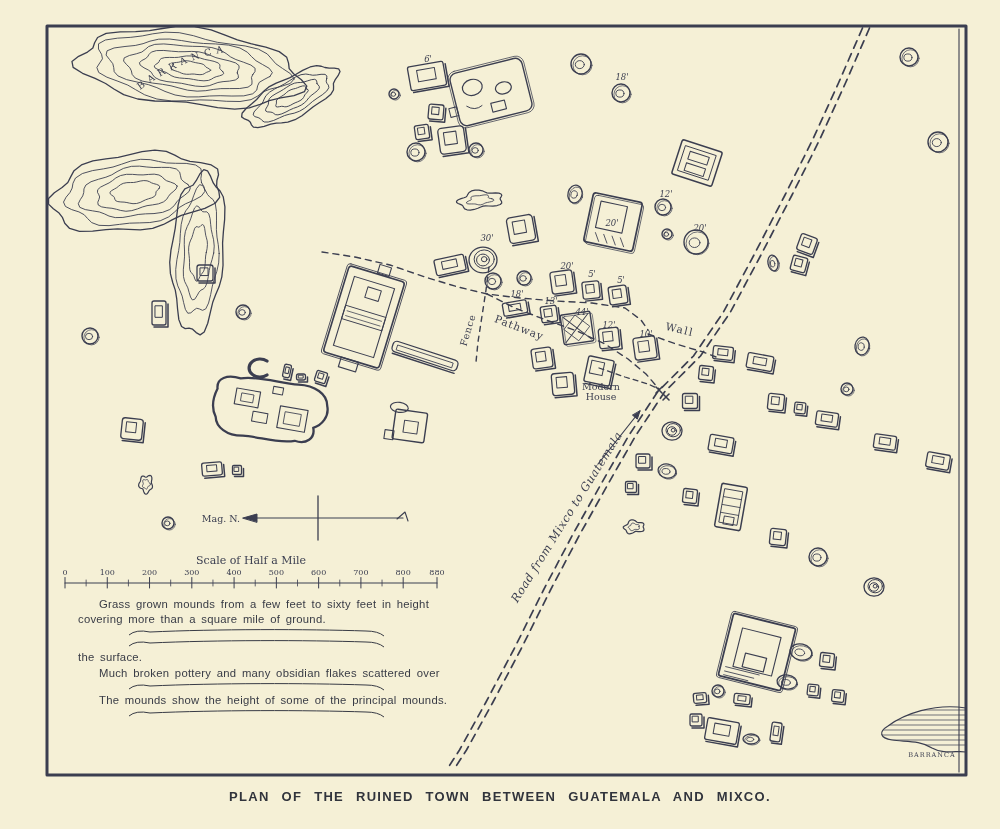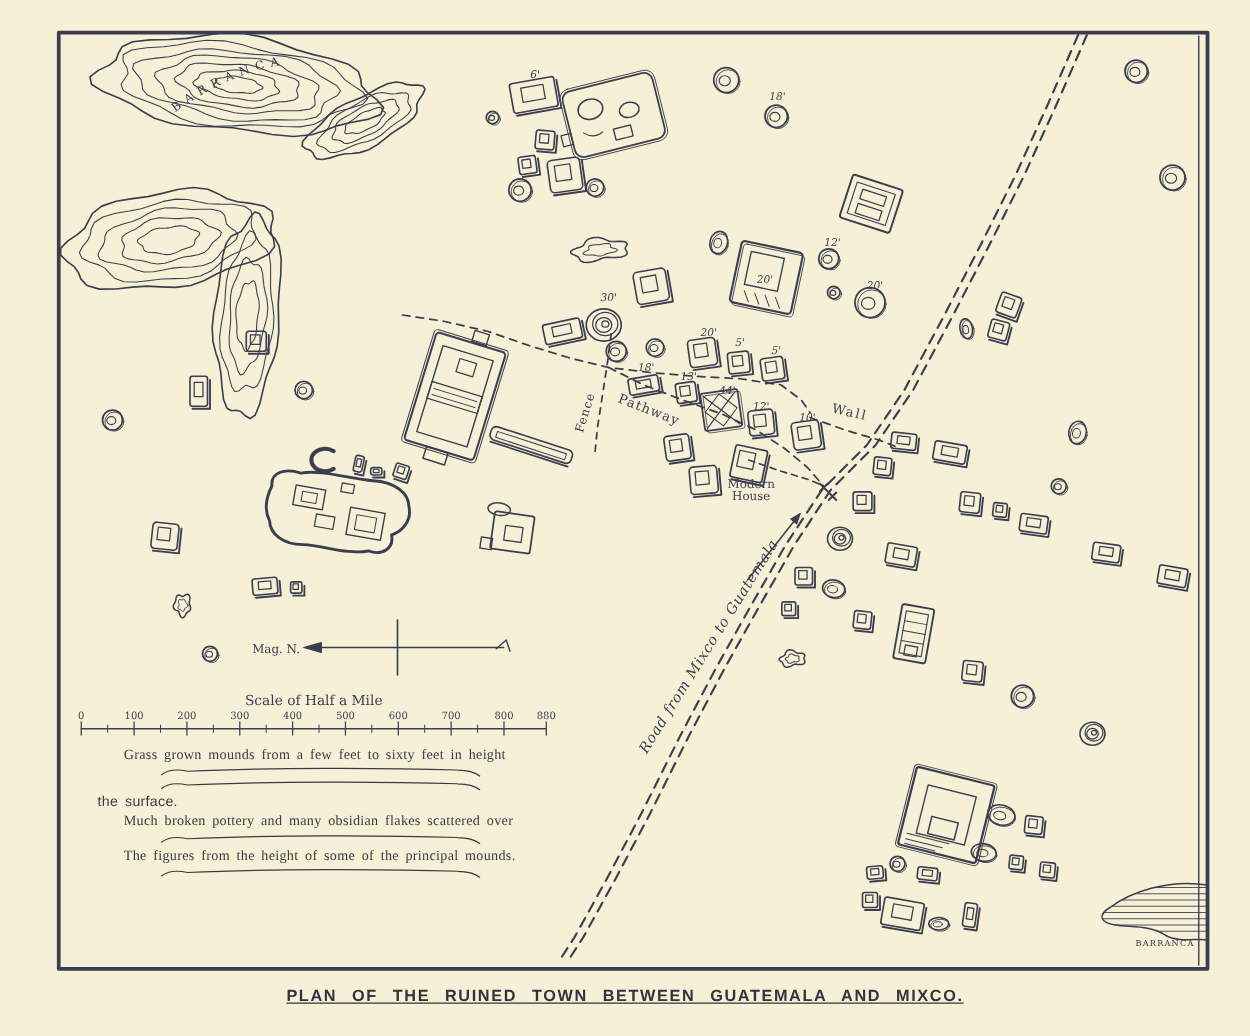--- a/index.html
+++ b/index.html
@@ -3,25 +3,25 @@
 <meta charset="utf-8">
 <style>
   html,body{margin:0;padding:0;background:#f5f0d6;}
   .stage{position:relative;width:1000px;height:829px;background:#f5f0d6;overflow:hidden;
          font-family:"DejaVu Serif",serif;}
   #map-svg{position:absolute;left:0;top:0;}
   .notes{position:absolute;left:78px;top:597px;width:396px;color:#383b45;
          font-family:"Liberation Sans",sans-serif;font-size:11.3px;line-height:15.2px;
          letter-spacing:.25px;word-spacing:2.2px;}
   .note .line{white-space:nowrap;}
-  .note .line.indent{padding-left:21px;font-family:Liberation Serif, serif;}
+  .note .line.indent{padding-left:21px;}
   .flourish{margin:1px 0 2px 48px;display:block;}
   .caption{position:absolute;left:0;top:789px;width:100%;text-align:center;
            font-family:"Liberation Sans",sans-serif;font-weight:bold;font-size:13px;
-           letter-spacing:1.3px;word-spacing:7px;color:#31343c;text-decoration:underline;}
+           letter-spacing:1.3px;word-spacing:7px;color:#31343c;}
 </style>
 </head>
 <body>
 
 <div class="stage">
   <svg id="map-svg" width="1000" height="829" viewBox="0 0 1000 829">
       <defs>
         <path id="barrpath" d="M 140,90 Q 200,46 262,50"></path>
         <clipPath id="bbclip">
           <path d="M 966,708 C 934,703 904,714 888,726 C 878,732 880,738 892,740 C 904,742 920,740 932,748 C 944,755 958,750 966,752 Z"></path>
@@ -612,35 +612,36 @@
         <text fill="#3b3e50" stroke="none" font-family="&quot;DejaVu Serif&quot;,serif" x="471" y="331" font-size="9.5" text-anchor="middle" letter-spacing="0.8" font-style="normal" transform="rotate(-73 471 331)">Fence</text>
         <text fill="#3b3e50" stroke="none" font-family="&quot;DejaVu Serif&quot;,serif" x="518" y="331" font-size="10.5" text-anchor="middle" letter-spacing="1" font-style="normal" transform="rotate(21 518 331)">Pathway</text>
         <text fill="#3b3e50" stroke="none" font-family="&quot;DejaVu Serif&quot;,serif" x="679" y="333" font-size="10.5" text-anchor="middle" letter-spacing="1.5" font-style="normal" transform="rotate(13 679 333)">Wall</text>
         <text fill="#3b3e50" stroke="none" font-family="&quot;DejaVu Serif&quot;,serif" x="601" y="390" font-size="9.5" text-anchor="middle" letter-spacing="0" font-style="normal" transform="">Modern</text>
         <text fill="#3b3e50" stroke="none" font-family="&quot;DejaVu Serif&quot;,serif" x="601" y="400" font-size="9.5" text-anchor="middle" letter-spacing="0" font-style="normal" transform="">House</text>
       </g>
     </svg>
   <div class="notes" id="notes">
       <div class="note">
         <div class="line indent">Grass grown mounds from a few feet to sixty feet in height</div>
+        <div class="line">covering more than a square mile of ground.</div>
       </div>
       <svg width="262" height="9" class="flourish">
         <path d="M 3,7 Q 10,1 24,4 C 90,1 180,1 240,3 Q 252,3 258,8" fill="none" stroke="#383b45" stroke-width="1"></path>
       </svg>
       <svg width="262" height="9" class="flourish">
         <path d="M 3,7 Q 10,1 24,4 C 90,1 180,1 240,3 Q 252,3 258,8" fill="none" stroke="#383b45" stroke-width="1"></path>
       </svg>
       <div class="note">
         <div class="line">the surface.</div>
         <div class="line indent">Much broken pottery and many obsidian flakes scattered over</div>
       </div>
       <svg width="262" height="9" class="flourish">
         <path d="M 3,7 Q 10,1 24,4 C 90,1 180,1 240,3 Q 252,3 258,8" fill="none" stroke="#383b45" stroke-width="1"></path>
       </svg>
       <div class="note">
-        <div class="line indent">The figures from the height of some of the principal mounds.</div>
+        <div class="line indent">The mounds show the height of some of the principal mounds.</div>
       </div>
       <svg width="262" height="9" class="flourish">
         <path d="M 3,7 Q 10,1 24,4 C 90,1 180,1 240,3 Q 252,3 258,8" fill="none" stroke="#383b45" stroke-width="1"></path>
       </svg>
     </div>
   <div class="caption">PLAN OF THE RUINED TOWN BETWEEN GUATEMALA AND MIXCO.</div>
 </div>
 
 </body></html>

